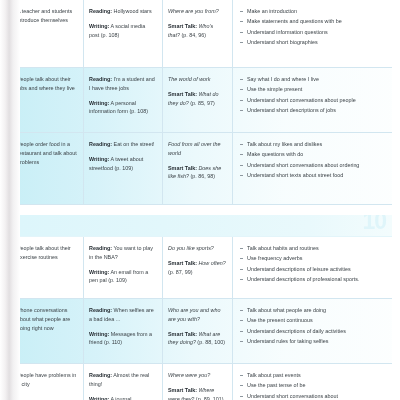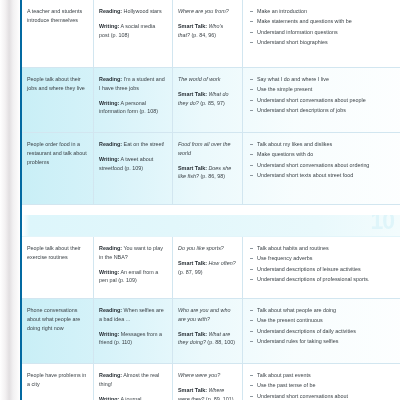--- a/index.html
+++ b/index.html
@@ -30,24 +30,24 @@
         #f3f1f2 26%,
         #e2dfe1 46%,
         #f2f1f2 66%,
         #ffffff 100%);
     z-index: 5;
     pointer-events: none;
   }
 
   #table-wrap {
     position: absolute;
-    left: 19px; top: 0;
+    left: 11px; top: 0;
     width: 381px;
     height: 400px;
-    border-left: 3px solid #0369a1;
+    border-left: 1px solid #0369a1;
   }
 
   .row {
     position: relative;
     display: flex;
     width: 100%;
     border-bottom: 1px solid #d2e6f0;
     background: #ffffff;
   }
   .row.tinted { background: #ffffff; }

